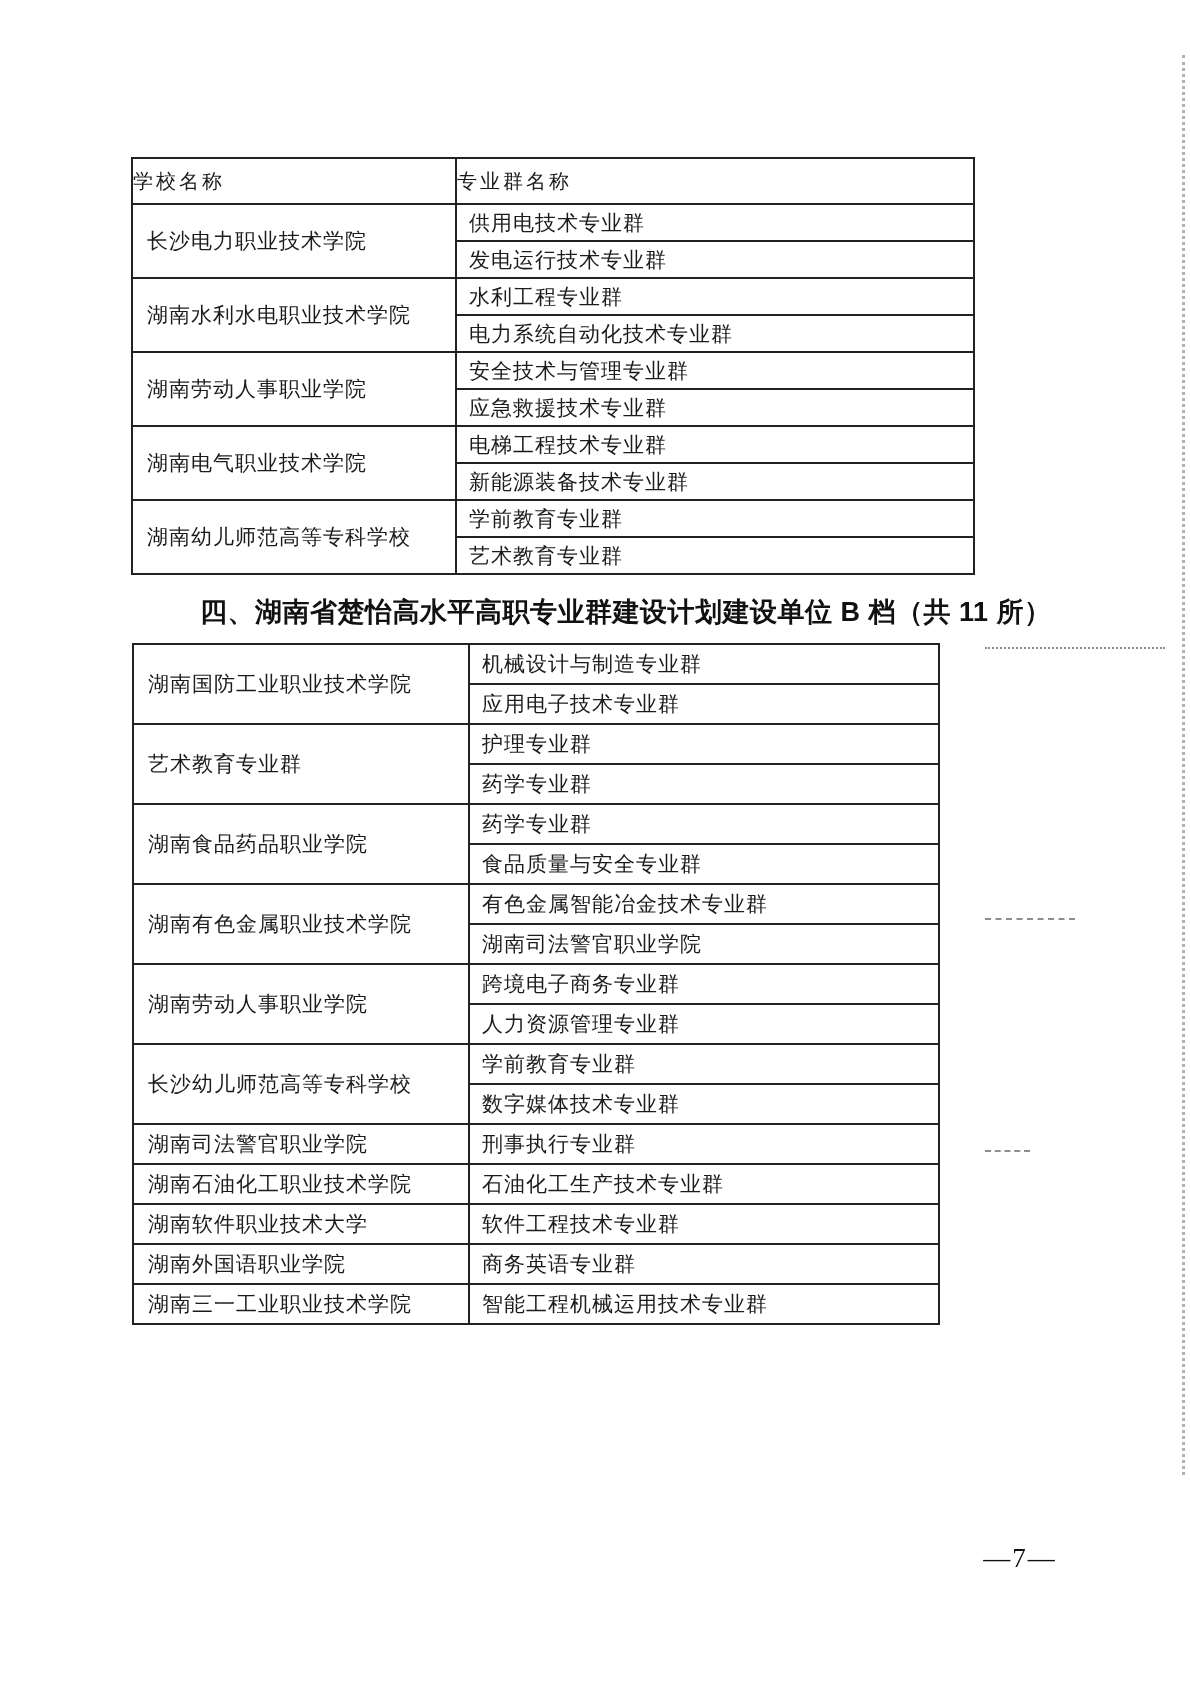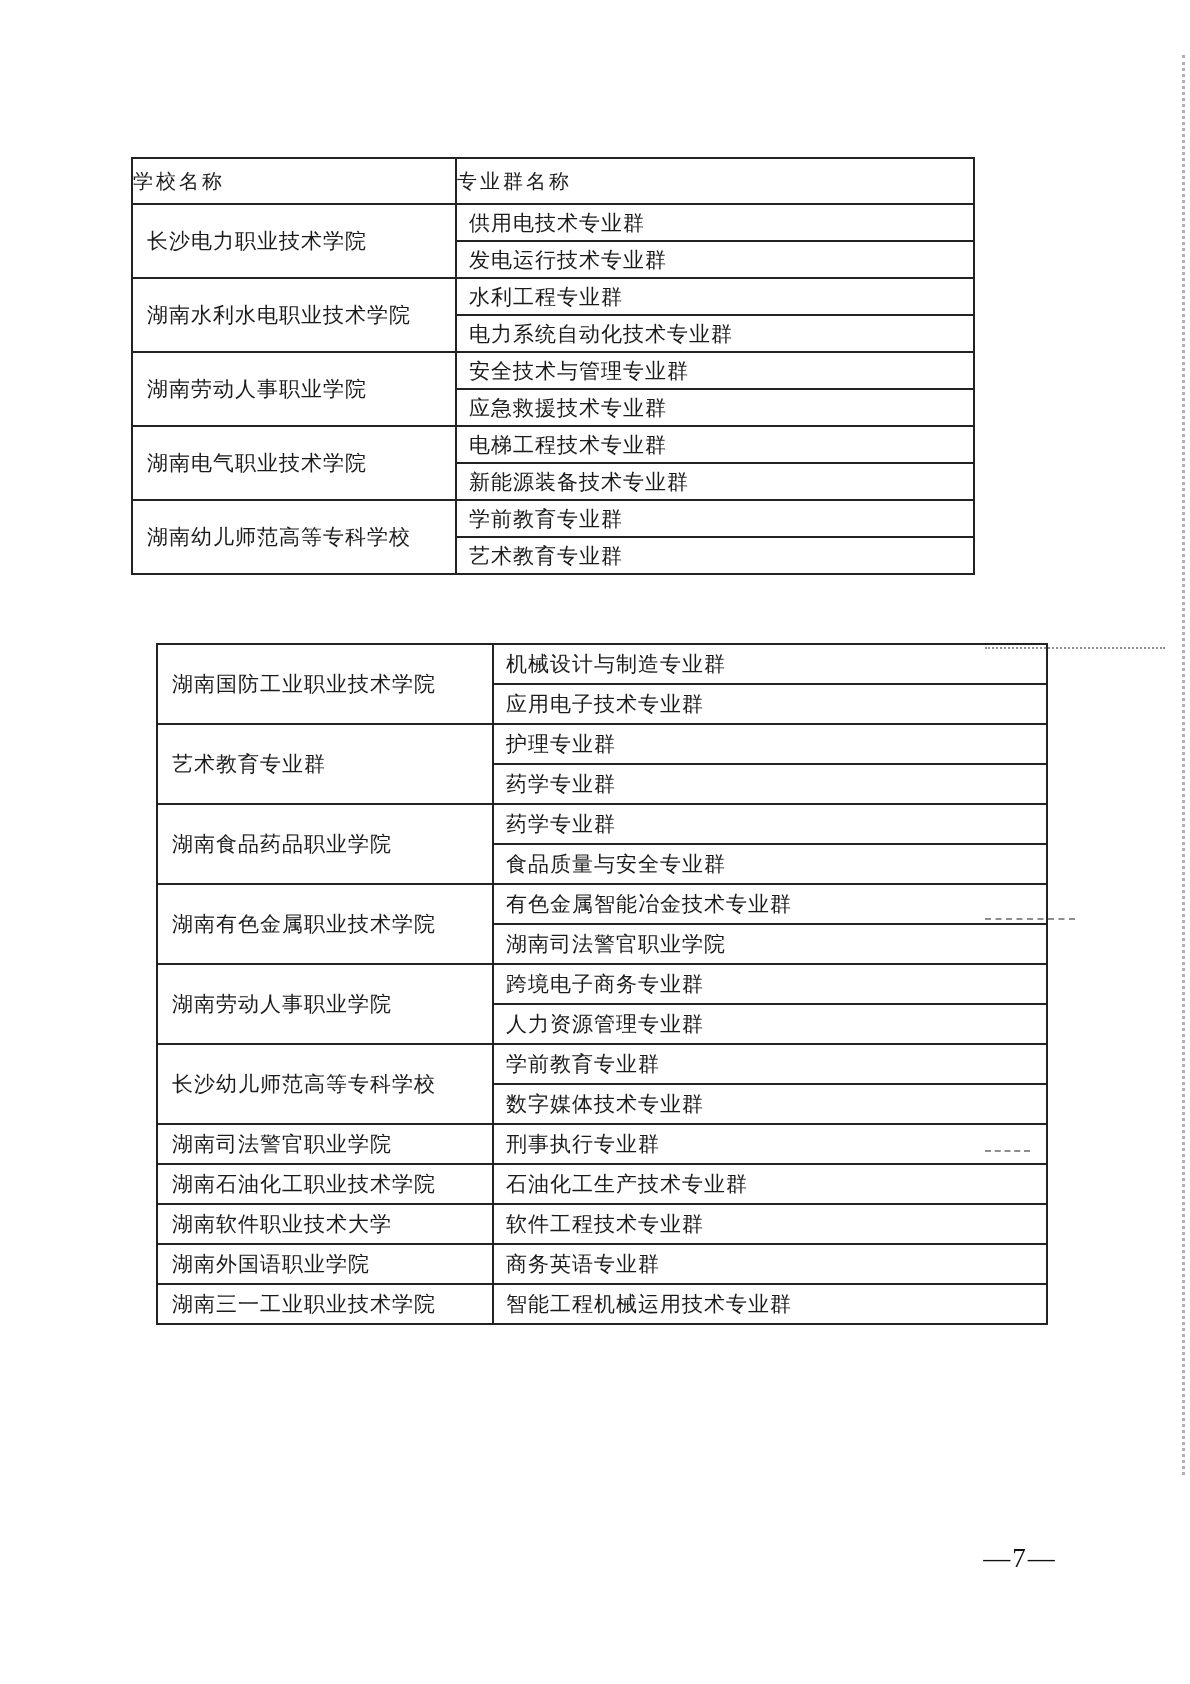--- a/index.html
+++ b/index.html
@@ -23,21 +23,21 @@
     font-weight:normal;
     vertical-align:middle;
     padding:0;
     overflow:hidden;
     white-space:nowrap;
   }
   .table-a { left:131px; top:157px; width:844px; }
   .table-a th { height:44px; font-size:20px; text-align:left; letter-spacing:3px; }
   .table-a td { height:35px; font-size:21px; }
   .table-a .col-school { width:322px; }
-  .table-b { left:156px; top:643px; width:892px;padding-left:27px; }
+  .table-b { left:132px; top:643px; width:808px;padding-left:27px; }
   .table-b td { height:38px; font-size:21px; }
   .table-b .col-school { width:320px; }
   td.school { padding-left:14px; letter-spacing:1px;margin-left:24px; }
   td.group  { padding-left:12px; letter-spacing:1px;margin-left:48px; }
   .section-heading {
     position:absolute;
     left:200px; top:594px;
     width:860px;
     font-family:"Liberation Sans","DejaVu Sans",sans-serif;
     font-weight:bold;
@@ -116,20 +116,21 @@
         <tr>
           <td class="school col-school" rowspan="2">湖南幼儿师范高等专科学校</td>
           <td class="group">学前教育专业群</td>
         </tr>
         <tr>
           <td class="group">艺术教育专业群</td>
         </tr>
       </tbody>
   </table>
 
+  <div class="section-heading">四、湖南省楚怡高水平高职专业群建设计划建设单位 B 档（共 11 所）</div>
 
   <table class="doc-table table-b">
     <tbody id="table-b-body">
         <tr>
           <td class="school col-school" rowspan="2">湖南国防工业职业技术学院</td>
           <td class="group">机械设计与制造专业群</td>
         </tr>
         <tr>
           <td class="group">应用电子技术专业群</td>
         </tr>

